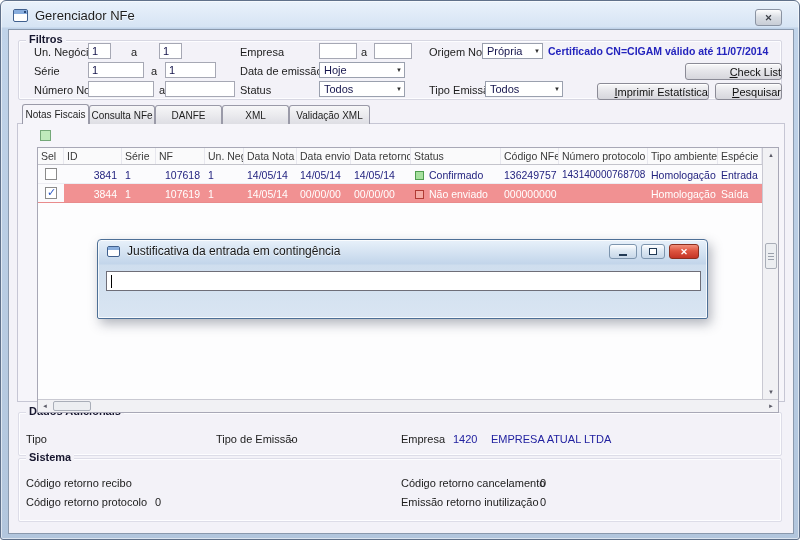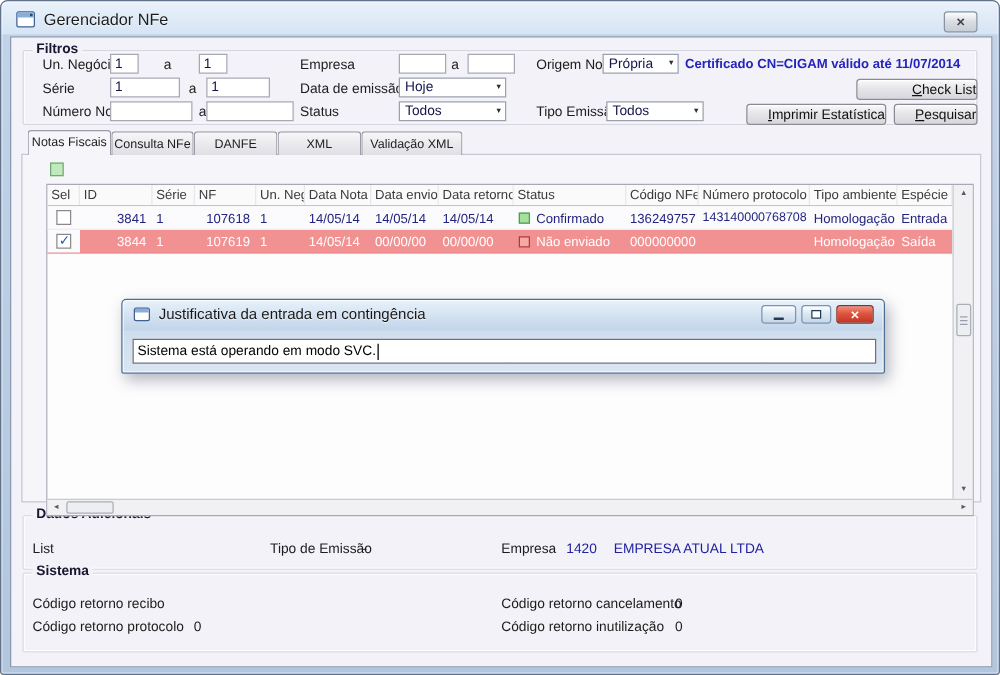--- a/index.html
+++ b/index.html
@@ -67,21 +67,21 @@
   .h-right { right:1px; top:0; width:12px; height:12px; }
   .v-thumb { position:absolute; left:2px; top:95px; width:12px; height:26px; background:#eceef1; border:1px solid #a9aeb8; border-radius:2px;
     display:flex; align-items:center; justify-content:center; }
   .v-thumb::after { content:""; width:6px; height:5px; border-top:1px solid #9aa0ab; border-bottom:1px solid #9aa0ab;
     background:linear-gradient(#9aa0ab,#9aa0ab) center/6px 1px no-repeat; }
   .h-thumb { position:absolute; left:15px; top:1px; width:38px; height:10px; background:#eceef1; border:1px solid #a9aeb8; border-radius:2px; }
 
   .navyval { font-size:11px; color:#2222a0; white-space:nowrap; }
   .val { font-size:11px; color:#1c1c1c; }
 
-  .dialog { left:88px; top:209px; width:611px; height:60px; z-index:10;
+  .dialog { left:88px; top:209px; width:611px; height:80px; z-index:10;
     border:1px solid #4d6f96; border-radius:4px 4px 2px 2px;
     background:linear-gradient(180deg,#e8f1fa,#c2d5ea 24px,#cfdeee 25px,#d9e5f2 100%);
     box-shadow:inset 0 0 0 1px rgba(255,255,255,.75), 3px 5px 12px rgba(40,50,70,.35); }
   .dlg-titlebar { position:absolute; left:0; top:0; right:0; height:22px; display:flex; align-items:center; }
   .dlg-icon { width:13px; height:11px; margin-left:9px; border:1px solid #40608e; background:#fff; border-radius:2px; position:relative; }
   .dlg-icon::before { content:""; position:absolute; left:0; right:0; top:0; height:3px; background:#89aede; }
   .dlg-title { margin-left:7px; font-size:12px; color:#171717; text-shadow:0 1px 0 rgba(255,255,255,.7); white-space:nowrap; }
   .dlg-buttons { position:absolute; right:8px; top:4px; display:flex; gap:4px; }
   .dlg-btn { height:15px; border:1px solid #7d95ae; border-radius:3px; background:linear-gradient(#ffffff,#dde8f3 45%,#c7d7e8);
     display:flex; align-items:center; justify-content:center; cursor:default; }
@@ -235,53 +235,52 @@
       </div>
       <div class="hscroll">
         <div class="sb-arrow h-left">◄</div>
         <div class="h-thumb"></div>
         <div class="sb-arrow h-right">►</div>
       </div>
     </div>
 
     <div class="groupbox" style="left:9px;top:382px;width:764px;height:44px;border-color:#dddde8"></div>
     <div class="grouplabel" style="left:17px;top:375px">Dados Adicionais</div>
-    <div class="lbl" style="left:17px;top:403px">List</div>
+    <div class="lbl" style="left:17px;top:403px">Tipo</div>
     <div class="lbl" style="left:207px;top:403px">Tipo de Emissão</div>
     <div class="val" style="left:281px;top:403px">-</div>
     <div class="lbl" style="left:392px;top:403px">Empresa</div>
     <div class="navyval" style="left:444px;top:403px">1420</div>
     <div class="navyval" style="left:482px;top:403px">EMPRESA ATUAL LTDA</div>
 
     <div class="groupbox" style="left:9px;top:428px;width:764px;height:64px;border-color:#dddde8"></div>
     <div class="grouplabel" style="left:17px;top:421px">Sistema</div>
     <div class="lbl" style="left:17px;top:447px">Código retorno recibo</div>
     <div class="lbl" style="left:17px;top:466px">Código retorno protocolo</div>
     <div class="val" style="left:146px;top:466px">0</div>
     <div class="lbl" style="left:392px;top:447px">Código retorno cancelamento</div>
     <div class="val" style="left:531px;top:447px">0</div>
-    <div class="lbl" style="left:392px;top:466px">Código retorno inutilização</div>
+    <div class="lbl" style="left:392px;top:466px">Emissão retorno inutilização</div>
     <div class="val" style="left:531px;top:466px">0</div>
 
     <div class="dialog">
       <div class="dlg-titlebar">
         <span class="dlg-icon"></span>
         <span class="dlg-title">Justificativa da entrada em contingência</span>
         <span class="dlg-buttons">
           <button class="dlg-btn b-min">
               <i class="glyph-min"></i>
             </button>
           <button class="dlg-btn b-max">
               <i class="glyph-max"></i>
             </button>
           <button class="dlg-btn dlg-close">
               <span>✕</span>
             </button>
         </span>
       </div>
       <div class="dlg-input">
-        <span>Sistema está operando em modo SVC.</span>
           <span class="caret"></span>
       </div>
     </div>
 
   </div>
 </div>
 
 </body></html>

